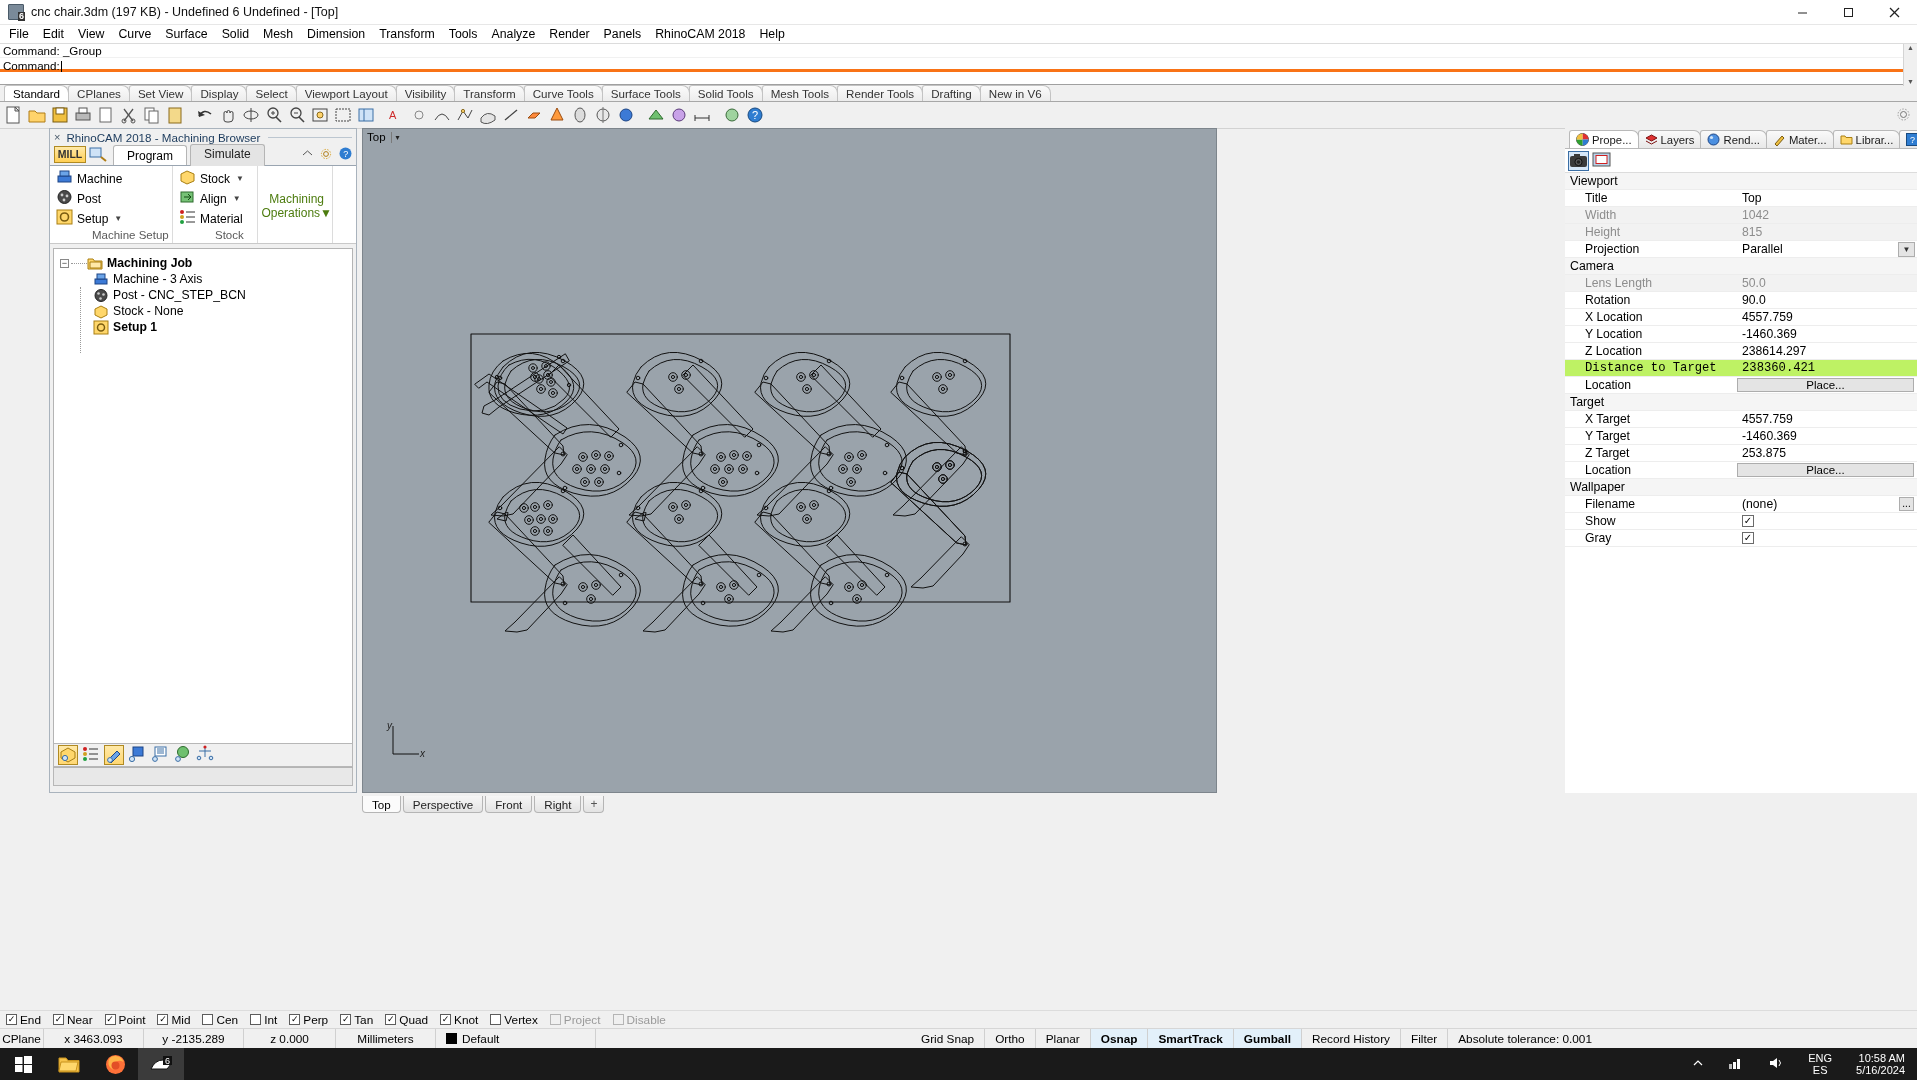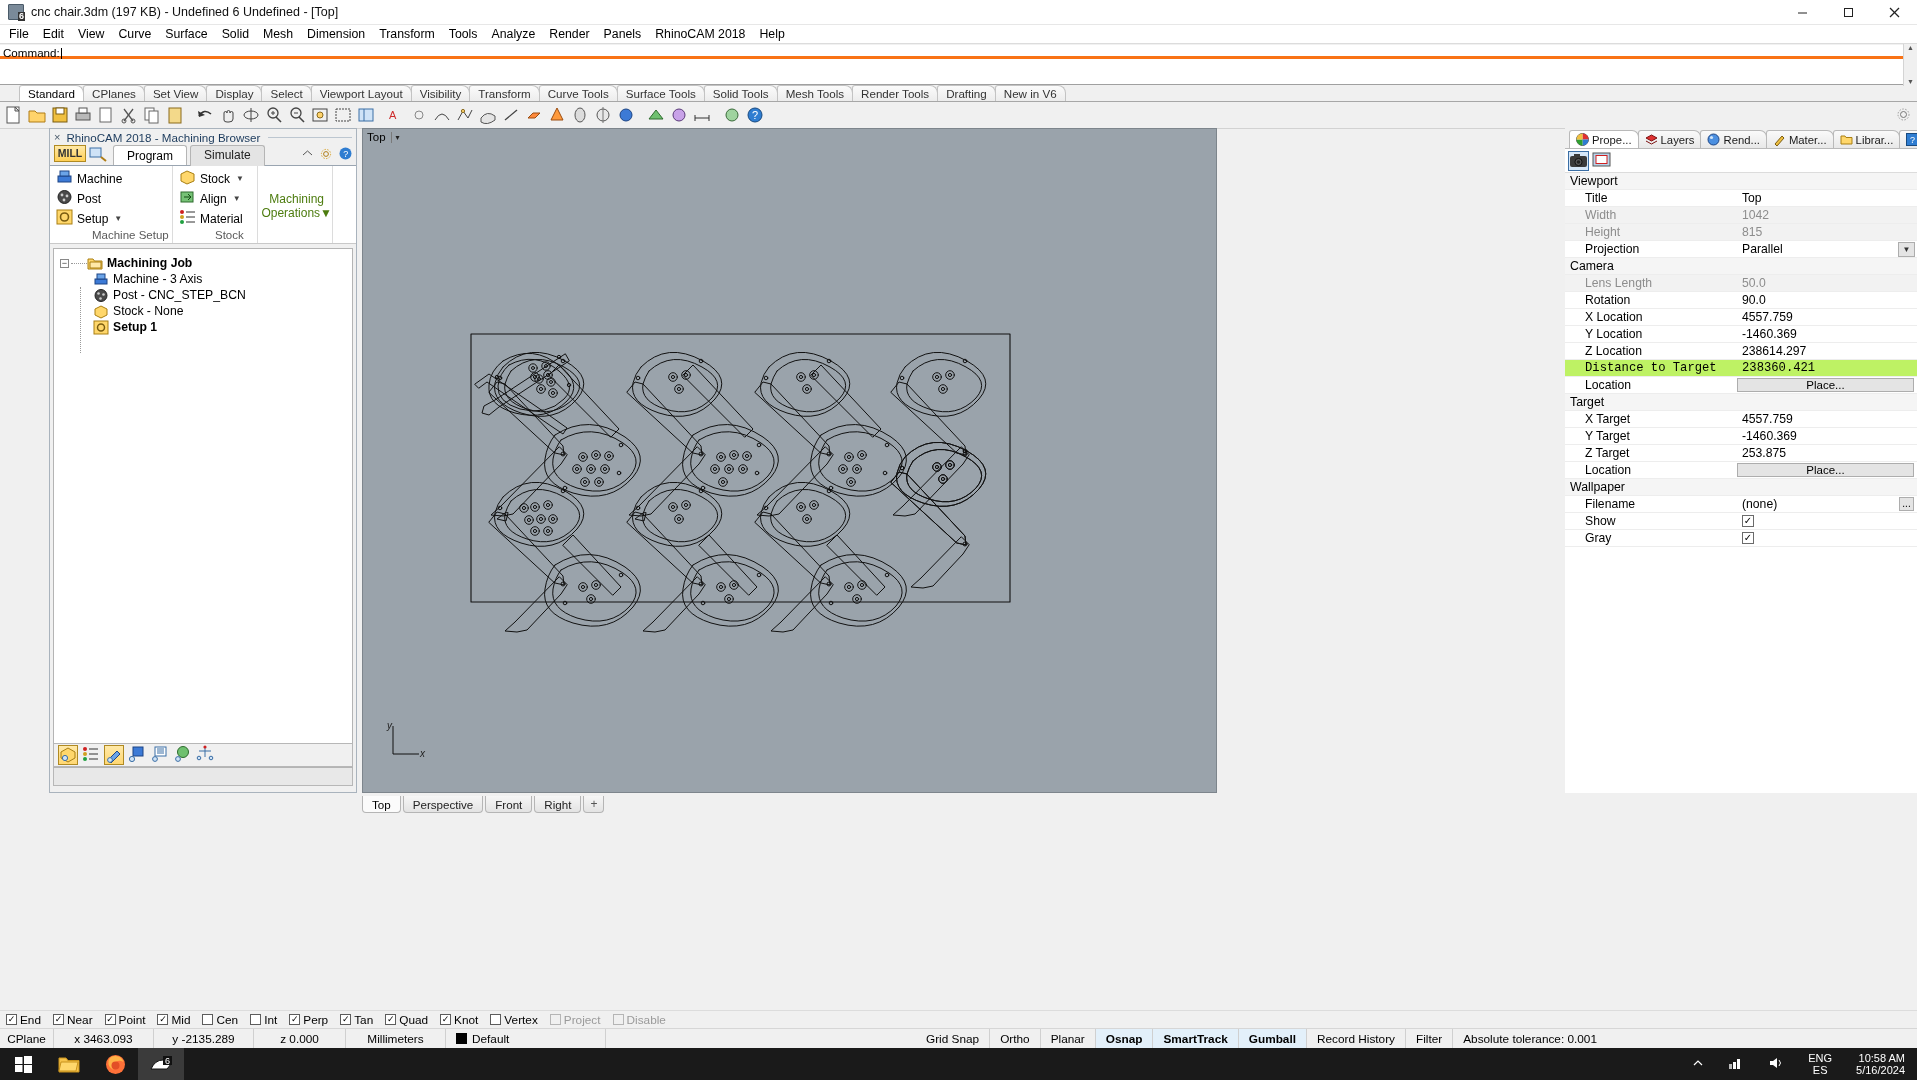--- a/index.html
+++ b/index.html
@@ -42,42 +42,42 @@
               position:relative; background:#fff; }
   .caret { display:inline-block; width:1px; height:11px; background:#000; vertical-align:-2px;
            margin-left:1px; }
   .cmd-scroll { position:absolute; right:0; top:0; width:14px; height:42px; background:#f0f0f0;
                 border-left:1px solid #d4d4d4; display:flex; flex-direction:column;
                 justify-content:space-between; align-items:center; }
   .cmd-scroll .arr { font-size:7px; color:#555; line-height:8px; }
 
   
   .tabstrip { height:17px; background:#f0f0f0; display:flex; align-items:flex-end;
-              padding-left:19px; border-bottom:1px solid #a7a7a7; }
+              padding-left:4px; border-bottom:1px solid #a7a7a7; }
   .tstab { height:16px; line-height:16px; padding:0 8px; font-size:11.6px; color:#333;
            background:linear-gradient(#fbfbfb,#ececec); border:1px solid #c3c3c3;
            border-bottom:none; border-radius:3px 8px 0 0; margin-right:-1px; white-space:nowrap; }
   .tstab.active { background:#fff; color:#000; }
 
   
   .icontoolbar { height:27px; background:#f0f0f0; display:flex; align-items:center;
                  padding-left:3px; border-bottom:1px solid #d2d2d2; position:relative; }
   .ticon { width:22px; height:22px; margin-right:1px; position:relative; flex:none; }
   .ticon svg { display:block; }
   .tsep { width:7px; }
   .gear-right { position:absolute; right:6px; top:5px; }
 
   
   .campanel { position:absolute; left:49px; top:128px; width:308px; height:665px;
               background:#f0f0f0; border:1px solid #a9b3bd; }
   .cam-title { height:16px; display:flex; align-items:center; font-size:11.6px; color:#1b3a5c;
                padding-left:4px; position:relative; }
   .cam-title .x { font-size:11px; color:#4a5a6a; margin-right:6px; }
   .cam-title .line { flex:1; height:1px; background:#bcc6d0; margin-left:8px; margin-right:4px; }
-  .cam-tabrow { height:21px; display:flex; align-items:flex-start; padding-left:4px;
+  .cam-tabrow { height:21px; display:flex; align-items:center; padding-left:4px;
                 border-bottom:1px solid #9aa5b1; background:#f0f0f0; position:relative; }
   .mill-btn { width:32px; height:17px; background:linear-gradient(#ffe9a8,#ffcf54);
               border:1px solid #b08a22; font-size:10.5px; font-weight:bold; text-align:center;
               line-height:15px; color:#333; margin-bottom:2px; }
   .millicon { width:22px; height:18px; margin-bottom:2px; margin-left:2px; position:relative; }
   .camtab { height:23px; line-height:19px; padding:0 13px; font-size:12px; color:#222;
             background:#e4e4e4; border:1px solid #b5b5b5; border-bottom:none;
             border-radius:3px 3px 0 0; margin-left:3px; }
   .camtab.active { background:#fff; color:#000; height:20px; line-height:20px; }
   .cam-right-ico { position:absolute; right:4px; bottom:2px; display:flex; gap:7px;
@@ -235,20 +235,21 @@
     <div class="menu-item">Transform</div>
     <div class="menu-item">Tools</div>
     <div class="menu-item">Analyze</div>
     <div class="menu-item">Render</div>
     <div class="menu-item">Panels</div>
     <div class="menu-item">RhinoCAM 2018</div>
     <div class="menu-item">Help</div>
   </div>
 
   <div class="cmdarea">
+    <div class="cmd-hist">Command: _Group</div>
     <div class="cmd-line">
       <span>Command:</span><span class="caret"></span>
     </div>
     <div class="cmd-scroll">
       <div class="arr">▲</div>
       <div class="arr">▼</div>
     </div>
   </div>
 
   <div class="tabstrip">
@@ -1174,21 +1175,21 @@
         <span class="cb dis"></span>
         <span>Project</span>
       </div>
     <div class="oi dis">
         <span class="cb dis"></span>
         <span>Disable</span>
       </div>
   </div>
 
   <div class="statusbar">
-    <div class="sb-cell" style="width:54px;">CPlane</div>
+    <div class="sb-cell" style="width:44px;">CPlane</div>
     <div class="sb-cell" style="width:100px;">x 3463.093</div>
     <div class="sb-cell" style="width:100px;">y -2135.289</div>
     <div class="sb-cell" style="width:92px;">z 0.000</div>
     <div class="sb-cell" style="width:100px;">Millimeters</div>
     <div class="sb-cell" style="width:160px;justify-content:flex-start;">
       <span class="sb-swatch"></span>
       <span>Default</span>
     </div>
     <div style="flex:1;"></div>
     <div class="sb-cell">Grid Snap</div>

